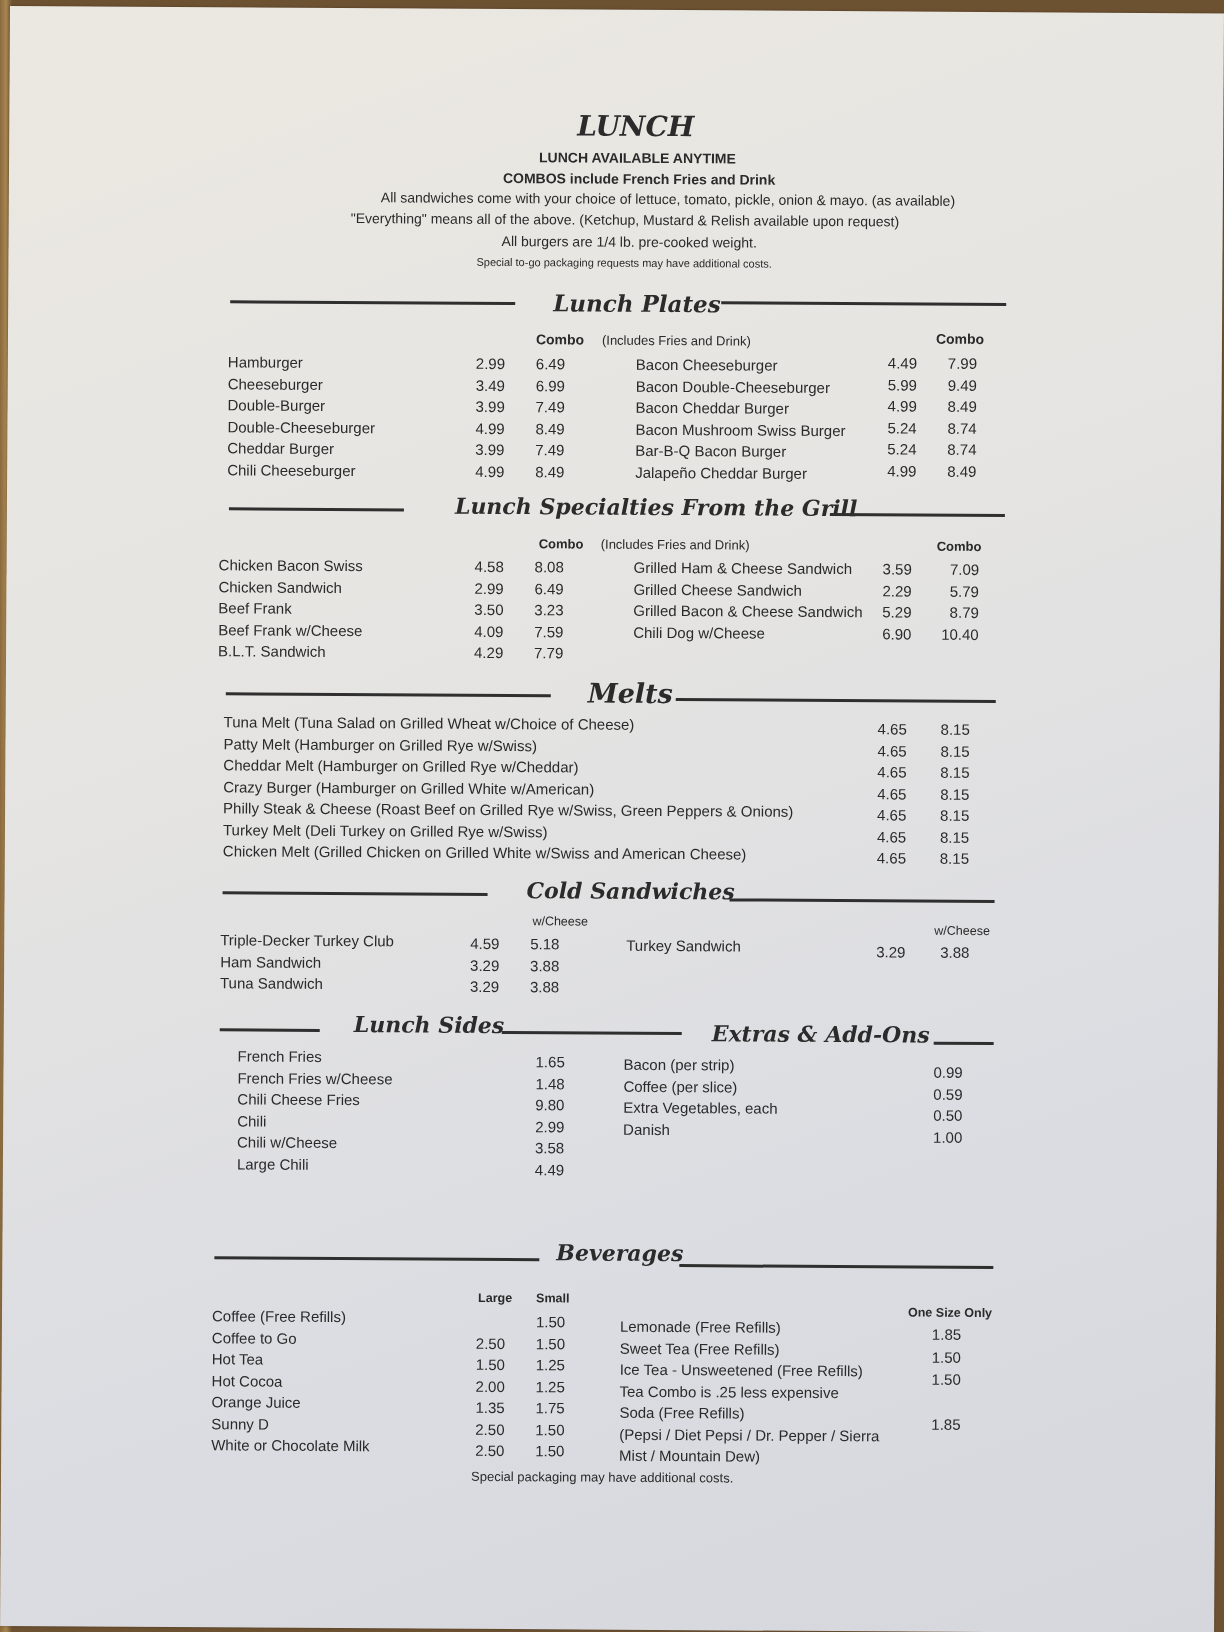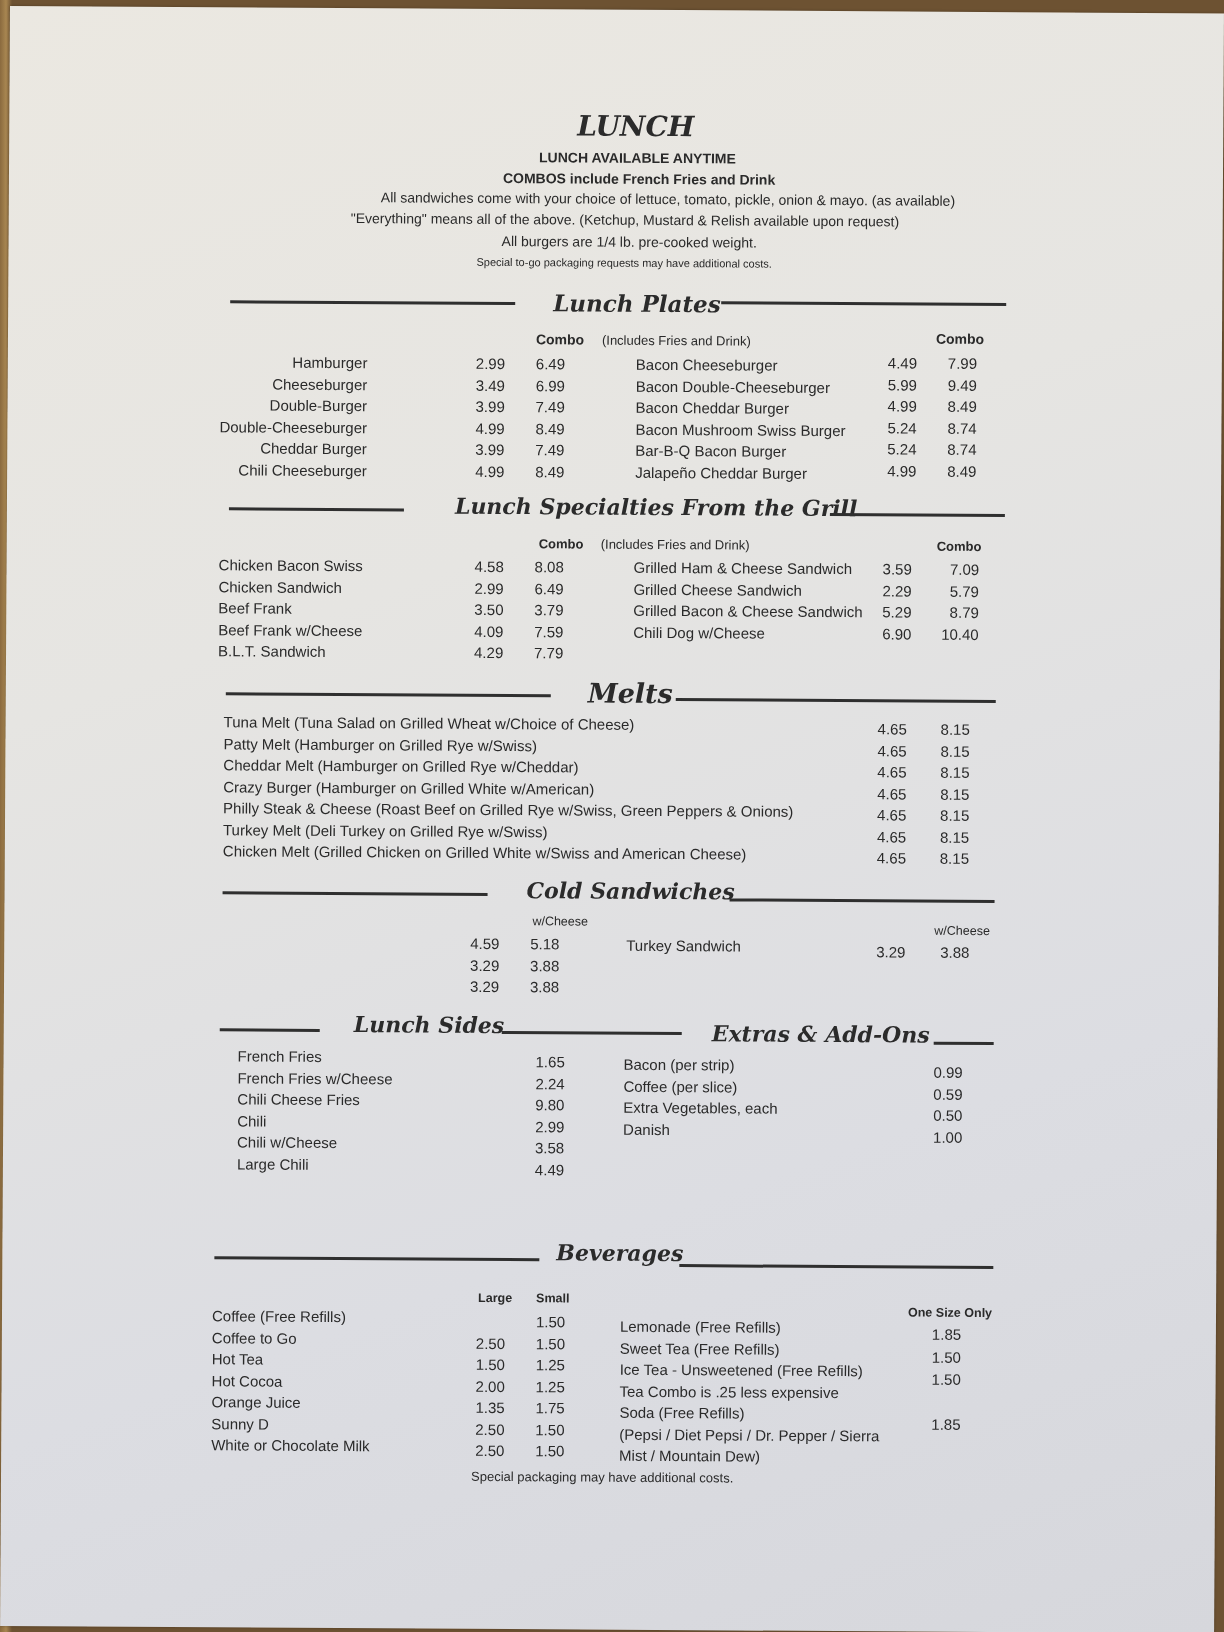--- a/index.html
+++ b/index.html
@@ -39,21 +39,21 @@
   <div class="abs" style="left:468px;top:247px;font-size:11px;">Special to-go packaging requests may have additional costs.</div>
 
   <div class="hdr-line" style="left:222px;top:293px;width:285px;"></div>
   <div class="abs script title" style="left:545px;top:280px;font-size:23px;">Lunch Plates</div>
   <div class="hdr-line" style="left:713px;top:291px;width:285px;"></div>
 
   <div class="abs bold" style="left:528px;top:322px;font-size:14px;">Combo</div>
   <div class="abs" style="left:594px;top:323px;font-size:13px;">(Includes Fries and Drink)</div>
   <div class="abs bold" style="left:928px;top:319px;font-size:14px;">Combo</div>
 
-  <div class="col" style="left:212px;top:344px;text-align:right;">
+  <div class="col" style="left:220px;top:344px;">
     <div class="item">Hamburger</div>
     <div class="item">Cheeseburger</div>
     <div class="item">Double-Burger</div>
     <div class="item">Double-Cheeseburger</div>
     <div class="item">Cheddar Burger</div>
     <div class="item">Chili Cheeseburger</div>
   </div>
   <div class="col" style="left:468px;top:344px;">
     <div class="price">2.99</div>
     <div class="price">3.49</div>
@@ -113,21 +113,21 @@
   <div class="col" style="left:468px;top:547px;">
     <div class="price">4.58</div>
     <div class="price">2.99</div>
     <div class="price">3.50</div>
     <div class="price">4.09</div>
     <div class="price">4.29</div>
   </div>
   <div class="col" style="left:528px;top:547px;">
     <div class="price">8.08</div>
     <div class="price">6.49</div>
-    <div class="price">3.79</div>
+    <div class="price">3.23</div>
     <div class="price">7.59</div>
     <div class="price">7.79</div>
   </div>
   <div class="col" style="left:627px;top:547px;">
     <div class="item">Grilled Ham &amp; Cheese Sandwich</div>
     <div class="item">Grilled Cheese Sandwich</div>
     <div class="item">Grilled Bacon &amp; Cheese Sandwich</div>
     <div class="item">Chili Dog w/Cheese</div>
   </div>
   <div class="col" style="left:876px;top:547px;">
@@ -175,20 +175,25 @@
     <div class="price">8.15</div>
   </div>
 
   <div class="hdr-line" style="left:218px;top:884px;width:265px;"></div>
   <div class="abs script" style="left:522px;top:868px;font-size:22px;">Cold Sandwiches</div>
   <div class="hdr-line" style="left:725px;top:888px;width:265px;"></div>
 
   <div class="abs small" style="left:528px;top:905px;">w/Cheese</div>
   <div class="abs small" style="left:930px;top:912px;">w/Cheese</div>
 
+  <div class="col" style="left:216px;top:922px;">
+    <div class="item">Triple-Decker Turkey Club</div>
+    <div class="item">Ham Sandwich</div>
+    <div class="item">Tuna Sandwich</div>
+  </div>
   <div class="col" style="left:466px;top:924px;">
     <div class="price">4.59</div>
     <div class="price">3.29</div>
     <div class="price">3.29</div>
   </div>
   <div class="col" style="left:526px;top:924px;">
     <div class="price">5.18</div>
     <div class="price">3.88</div>
     <div class="price">3.88</div>
   </div>
@@ -203,21 +208,21 @@
   <div class="col" style="left:214px;top:1038px;margin-left:20px;">
     <div class="item">French Fries</div>
     <div class="item">French Fries w/Cheese</div>
     <div class="item">Chili Cheese Fries</div>
     <div class="item">Chili</div>
     <div class="item">Chili w/Cheese</div>
     <div class="item">Large Chili</div>
   </div>
   <div class="col" style="left:532px;top:1042px;">
     <div class="price">1.65</div>
-    <div class="price">2.24</div>
+    <div class="price">1.48</div>
     <div class="price">9.80</div>
     <div class="price">2.99</div>
     <div class="price">3.58</div>
     <div class="price">4.49</div>
   </div>
 
   <div class="abs script" style="left:708px;top:1010px;font-size:22px;">Extras &amp; Add-Ons</div>
   <div class="hdr-line" style="left:930px;top:1030px;width:60px;"></div>
 
   <div class="col" style="left:620px;top:1044px;">

